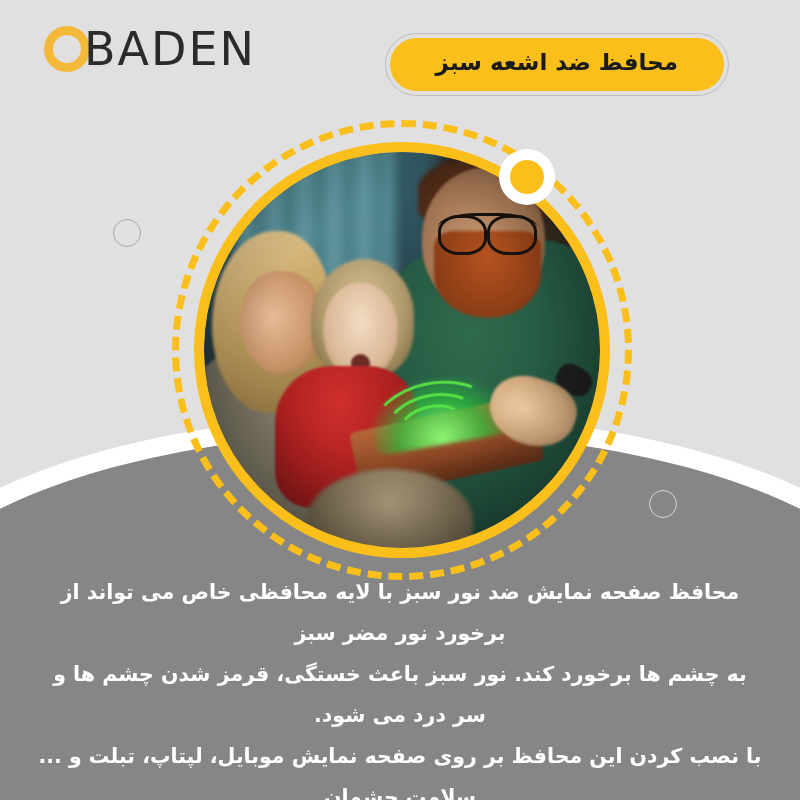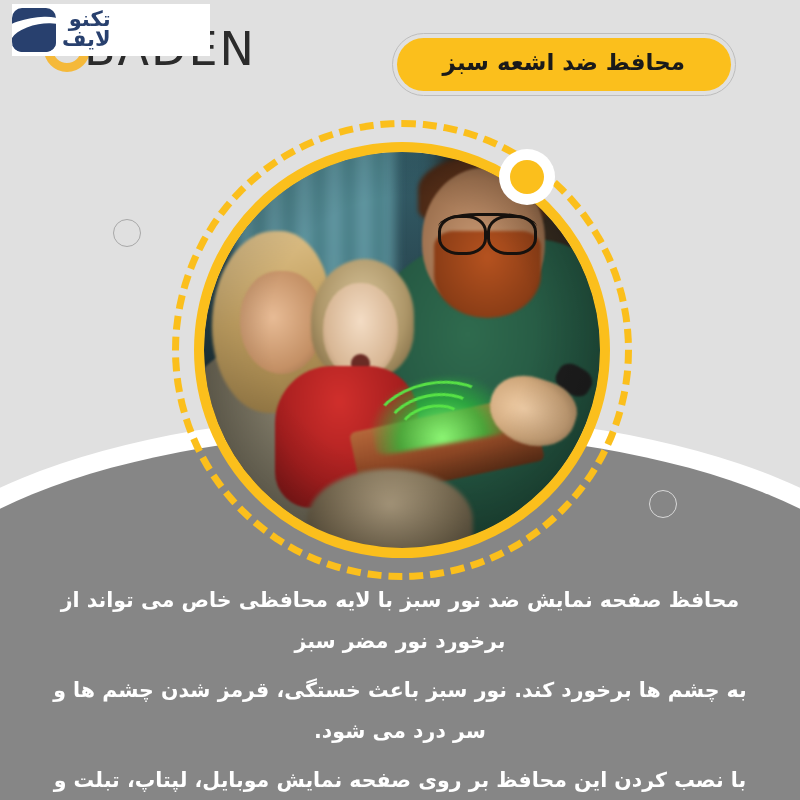--- a/index.html
+++ b/index.html
@@ -118,21 +118,21 @@
     font-size: 46px;
     letter-spacing: 2px;
     color: #2B2B2B;
     font-family: "DejaVu Sans", "Liberation Sans", sans-serif;
     position: relative;
   }
 
   
   .badge-wrap {
     position: absolute;
-    right: 64px;
+    right: 71px;
     top: 33px;
     z-index: 30;
     padding: 4px;
     border: 1px solid #BDBDBD;
     border-radius: 40px;
     background: transparent;
   }
   .badge {
     background: #FBBF1C;
     border-radius: 34px;
@@ -390,42 +390,35 @@
     z-index: 15;
     color: #ffffff;
     direction: rtl;
     text-align: center;
     padding: 0 34px;
     box-sizing: border-box;
     font-size: 20.5px;
     line-height: 2.0;
     font-weight: bold;
   }
-  .desc p { margin: 8px; }
+  .desc p { margin: 0; }
 </style>
 </head>
 <body>
 
 <div class="stage">
 
   <div class="bottom-panel-stroke"></div>
   <div class="bottom-panel"></div>
 
   <div class="brandlogo">
     <span class="brand-dot"></span>
     <span class="brand-name">BADEN</span>
   </div>
 
-  <div class="watermark">
-    <div class="wm-text">
-      <div>تکنو</div>
-      <div>لایف</div>
-    </div>
-    <div class="wm-mark"></div>
-  </div>
 
   <div class="badge-wrap">
     <div class="badge">محافظ ضد اشعه سبز</div>
   </div>
 
   <div class="deco-ring-left"></div>
   <div class="deco-ring-right"></div>
 
   <div class="hero">
     <div class="hero-dashed"></div>

